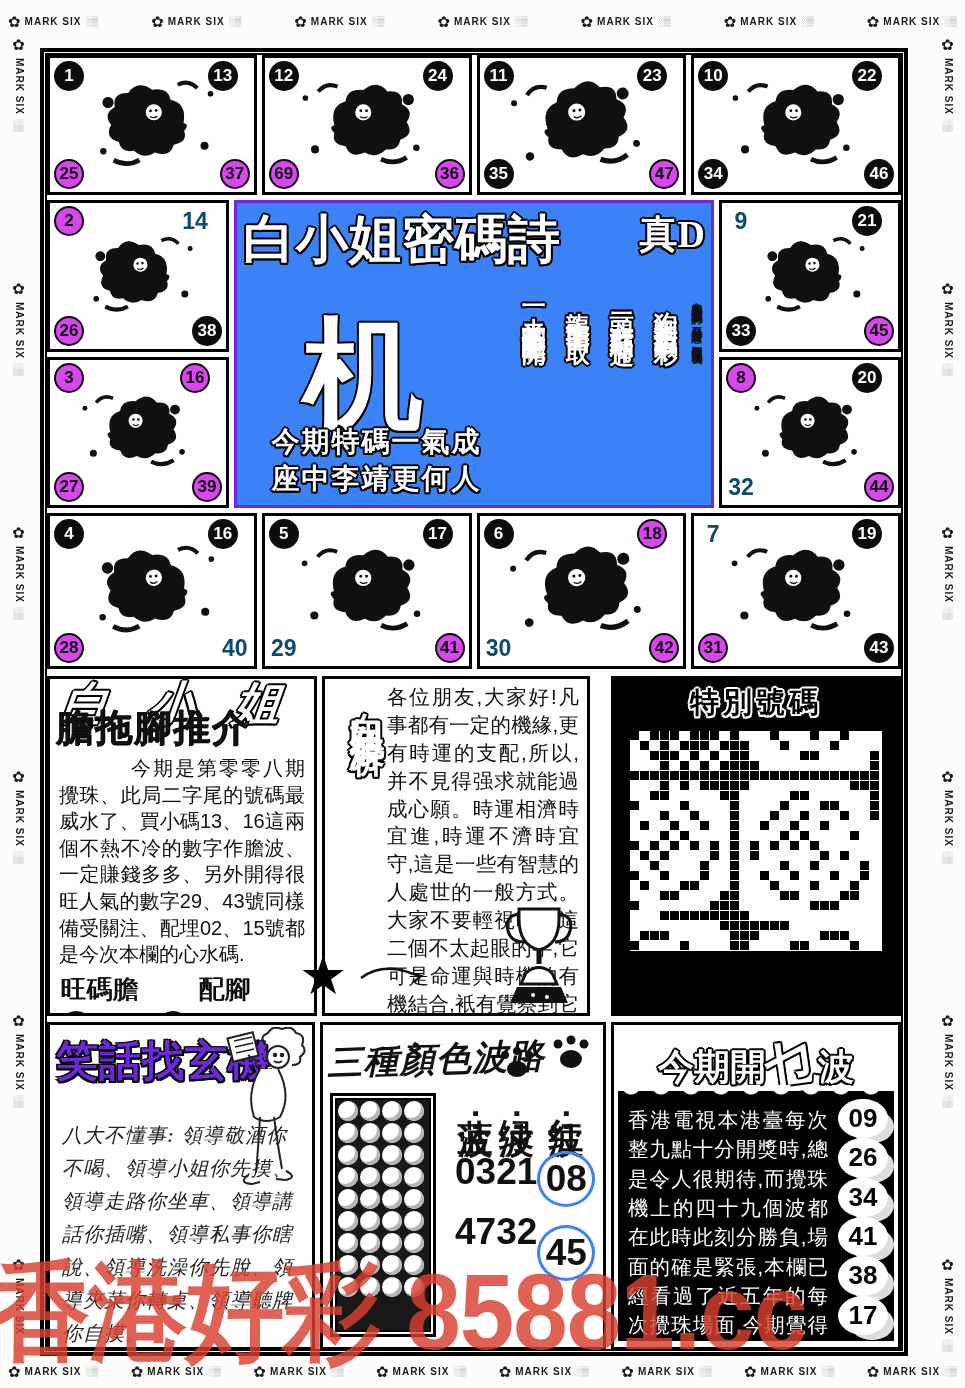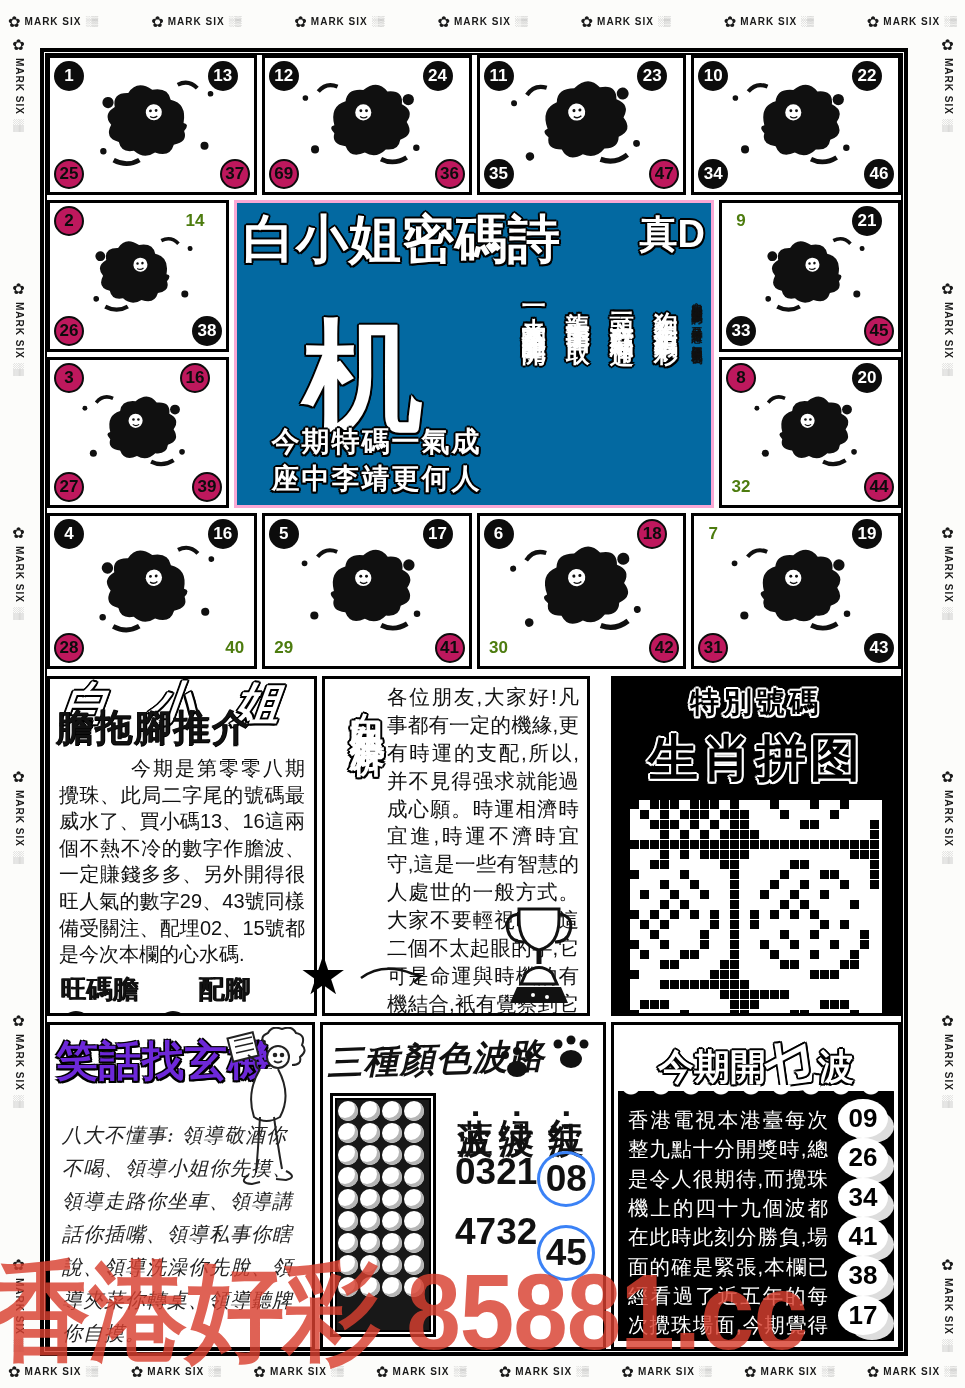--- a/index.html
+++ b/index.html
@@ -24,50 +24,50 @@
   .sec-row3{top:461px;height:156px;}
   .sec-mid{top:624px;height:340px;}
   .sec-bottom{top:970px;height:328px;}
   .panel{position:relative;border:3px solid #000;background:#fff;flex:1;overflow:hidden;box-sizing:border-box;}
   .col2{width:182px;display:flex;flex-direction:column;gap:5px;flex:none;}
   .col2 .panel{flex:1;}
   
   .corner{position:absolute;width:30px;height:30px;display:flex;align-items:center;justify-content:center;
           font-weight:700;font-size:17px;z-index:3;box-sizing:border-box;}
   .corner.filled{background:#0c0c0c;color:#fff;border-radius:50%;}
-  .corner.outline{border:2.5px solid #0c0c0c;border-radius:50%;background:#be185d;color:#0c0c0c;}
-  .corner.plain{font-size:17px;color:#4d7c0f;}
+  .corner.outline{border:2.5px solid #0c0c0c;border-radius:50%;background:#d946ef;color:#0c0c0c;}
+  .corner.plain{font-size:23px;color:#0c4a6e;}
   .c-tl{left:4px;top:3px;}.c-tr{right:16px;top:3px;}.c-bl{left:4px;bottom:3px;}.c-br{right:4px;bottom:3px;}
   .illus{position:absolute;left:10%;top:8%;width:80%;height:84%;}
   .panel:nth-child(odd) .illus{transform:scaleX(-1) rotate(4deg);}
   .panel:nth-child(3n) .illus{transform:rotate(-6deg) scale(1.06);}
   
   .hollow{color:#fff;text-shadow:-1.5px -1.5px 0 #000,1.5px -1.5px 0 #000,-1.5px 1.5px 0 #000,1.5px 1.5px 0 #000,
           -2px 0 0 #000,2px 0 0 #000,0 -2px 0 #000,0 2px 0 #000;}
   .hollow-w{color:#000;text-shadow:-1.5px -1.5px 0 #fff,1.5px -1.5px 0 #fff,-1.5px 1.5px 0 #fff,1.5px 1.5px 0 #fff,
           -2px 0 0 #fff,2px 0 0 #fff,0 -2px 0 #fff,0 2px 0 #fff;}
   
-  .poem-panel{flex:1;position:relative;border:3px solid #f9a8d4;background:#0369a1;box-sizing:border-box;overflow:hidden;}
+  .poem-panel{flex:1;position:relative;border:3px solid #6d28d9;background:#3b82f6;box-sizing:border-box;overflow:hidden;font-family:Liberation Serif, serif;}
   .poem-title{position:absolute;top:2px;left:6px;right:6px;display:flex;justify-content:space-between;align-items:flex-start;}
   .poem-title .t{font-size:52px;font-weight:900;letter-spacing:1px;}
   .poem-badge{font-size:38px;font-weight:900;margin-top:4px;}
   .poem-vert{position:absolute;top:90px;right:8px;height:205px;writing-mode:vertical-rl;text-orientation:upright;}
   .poem-intro{font-size:11px;line-height:1.2;letter-spacing:1px;margin-left:8px;font-weight:700;}
   .poem-line{font-size:24px;font-weight:700;margin-left:12px;letter-spacing:5px;}
   .big-char{position:absolute;left:66px;top:112px;font-size:120px;font-weight:900;line-height:1;}
   .poem-footer{position:absolute;left:2px;bottom:8px;width:58%;text-align:center;}
   .poem-footer div{font-size:28px;font-weight:800;line-height:1.3;letter-spacing:2px;}
   
   .mid-left{width:270px;flex:none;}
   .dan-bgtitle{position:absolute;top:-6px;left:16px;font-size:46px;font-weight:700;letter-spacing:40px;
                transform:skewX(-20deg);white-space:nowrap;}
   .dan-title{position:absolute;top:24px;left:6px;font-size:37px;font-weight:900;letter-spacing:2px;z-index:2;
              text-shadow:1px 0 #000,0 1px #000;}
   .dan-body{margin-top:76px;padding:0 9px;font-size:20px;line-height:1.33;text-align:justify;text-indent:3.6em;}
-  .dan-labels{display:flex;gap:60px;padding:4px 10px 0;font-size:26px;font-weight:700;text-shadow:1px 0 #000;text-align:center;}
+  .dan-labels{display:flex;gap:60px;padding:4px 10px 0;font-size:26px;font-weight:400;text-shadow:1px 0 #000;text-align:center;}
   .dan-nums{display:flex;gap:13px;align-items:center;padding:4px 8px 0;font-size:30px;font-weight:700;}
   .num-circ{border:2.5px solid #111;border-radius:50%;width:46px;height:42px;display:flex;align-items:center;
             justify-content:center;transform:rotate(-8deg);box-sizing:border-box;}
   .star-mark{position:absolute;left:252px;bottom:14px;font-size:54px;color:#000;z-index:6;line-height:1;}
   .arrow-mark{position:absolute;left:310px;bottom:26px;z-index:6;}
   
   .mid-center{flex:1;}
   .sebo-title{position:absolute;left:2px;top:6px;bottom:2px;width:58px;writing-mode:vertical-rl;
               text-orientation:upright;font-size:35px;font-weight:700;letter-spacing:6px;line-height:1;}
   .sebo-body{margin-left:62px;padding:4px 8px 0 0;font-size:20.5px;line-height:1.36;text-align:justify;}
@@ -454,21 +454,20 @@
           <path d="M46 49 v14" stroke="#111" stroke-width="5"></path>
           <path d="M33 72 q13 -11 26 0 l5 11 h-36z" fill="#fff" stroke="#111" stroke-width="3"></path>
           <path d="M24 86 h44 l7 16 h-58z" fill="#111"></path>
           <circle cx="40" cy="94" r="2" fill="#fff"></circle>
             <circle cx="54" cy="96" r="2" fill="#fff"></circle>
         </svg>
       </div>
 
       <div class="panel mid-right">
         <div class="sx-banner hollow-w">特別號碼</div>
-        <div class="sx-title hollow-w">生肖拼图</div>
         <svg class="sx-art" id="pixelart" width="252" height="220" viewBox="0 0 252 220">
             <rect x="0" y="0" width="9" height="9" fill="#000"></rect>
             <rect x="20" y="0" width="9" height="9" fill="#000"></rect>
             <rect x="30" y="0" width="9" height="9" fill="#000"></rect>
             <rect x="40" y="0" width="9" height="9" fill="#000"></rect>
             <rect x="60" y="0" width="9" height="9" fill="#000"></rect>
             <rect x="70" y="0" width="9" height="9" fill="#000"></rect>
             <rect x="80" y="0" width="9" height="9" fill="#000"></rect>
             <rect x="100" y="0" width="9" height="9" fill="#000"></rect>
             <rect x="140" y="0" width="9" height="9" fill="#000"></rect>

